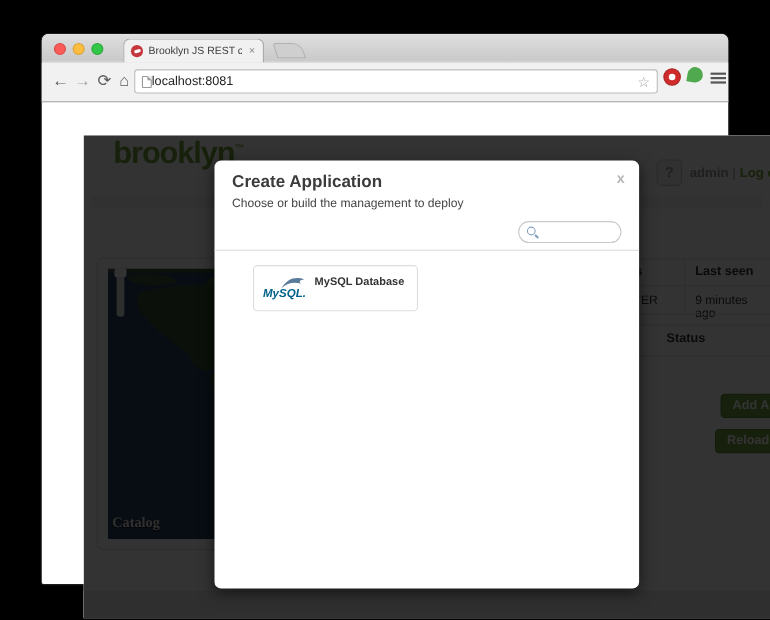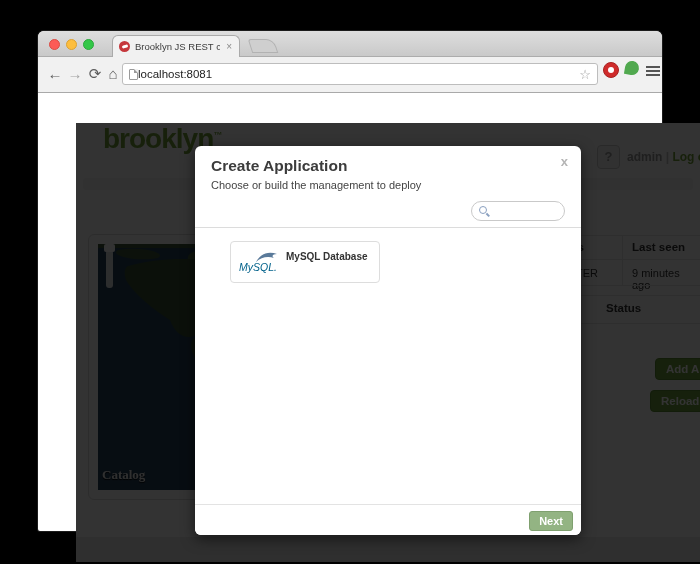--- a/index.html
+++ b/index.html
@@ -95,21 +95,21 @@
   .mag { position:absolute; left:7px; top:4px; width:8px; height:8px; border:1.5px solid #8aa0c0;
          border-radius:50%; }
   .mag::after { content:""; position:absolute; left:6px; top:7px; width:4px; height:1.5px;
                 background:#8aa0c0; transform:rotate(45deg); }
   .m-search input { position:absolute; left:20px; top:1px; width:68px; height:16px; border:none;
                     outline:none; font-size:10px; }
   .card { position:absolute; left:35px; top:95px; width:150px; border:1px solid #ddd; border-radius:4px;
           background:#fff; display:flex; padding:9px 8px; gap:7px; }
   .card-logo { width:40px; flex:0 0 auto; position:relative; padding-top:10px; }
   .mysql-swoosh { position:absolute; left:16px; top:0px; width:24px; height:12px; }
-  .mysql-text { font-size:10.5px; font-weight:normal; color:#00618a; font-style:italic; }
+  .mysql-text { font-size:10.5px; font-weight:bold; color:#00618a; font-style:italic; }
   .card-body { flex:1; }
   .card-title { font-size:10px; font-weight:bold; color:#333; margin-bottom:3px; }
   .card-desc { font-size:9.5px; color:#555; line-height:1.4; }
   .m-footer { position:absolute; left:0; bottom:0; width:100%; height:31px; border-top:1px solid #e3e3e3;
               background:#fff; border-radius:0 0 6px 6px; }
   .next-btn { position:absolute; right:8px; top:6px; background:#93b483; border:1px solid #7fa06f;
               border-radius:3px; color:#fff; font-weight:bold; font-size:11px; padding:3px 9px; }
 </style>
 </head>
 <body>
@@ -214,19 +214,16 @@
           <svg class="mysql-swoosh" viewBox="0 0 24 12">
             <path d="M1,11 C6,2 14,0 22,3 C18,3 16,5 19,7 C13,5 6,6 1,11 Z" fill="#5a7a9a"></path>
           </svg>
           <div class="mysql-text">MySQL.</div>
         </div>
         <div class="card-body">
           <div class="card-title">MySQL Database</div>
         </div>
       </div>
 
-      <div class="m-footer">
-        <div class="next-btn">Next</div>
-      </div>
     </div>
 
   </div>
 </div>
 
 </body></html>

